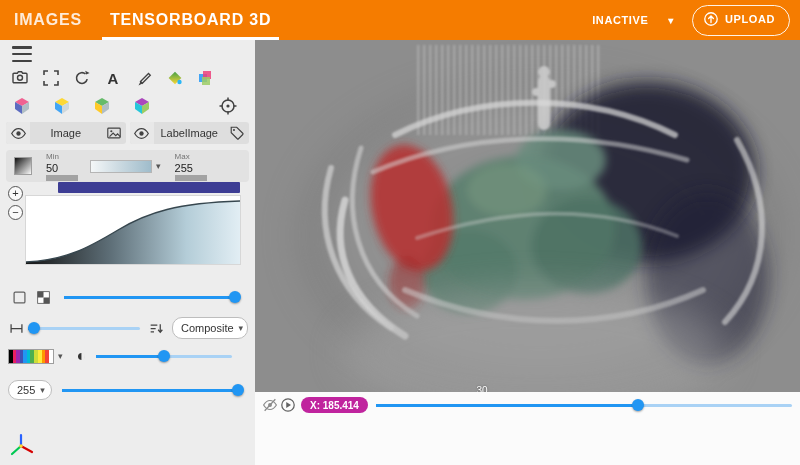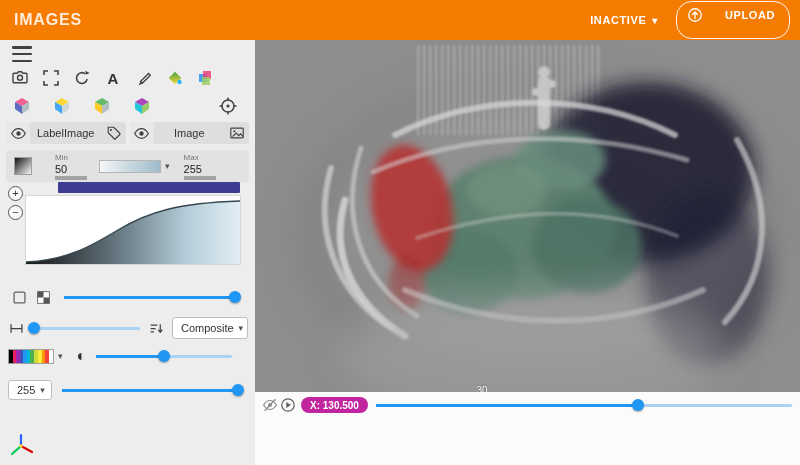--- a/index.html
+++ b/index.html
@@ -6,61 +6,61 @@
   *{box-sizing:border-box;font-family:"Liberation Sans",sans-serif;}
   .app{position:relative;width:800px;height:465px;background:#ededed;overflow:hidden;}
 
   
   .header{position:absolute;top:0;left:0;width:800px;height:40px;background:#f57c00;display:flex;align-items:stretch;color:#fff;}
   .header .title{align-self:center;font-size:16px;font-weight:bold;margin:0 28px 0 16px;letter-spacing:.2px;}
   .tab{display:flex;align-items:center;padding:0 14px;font-size:16px;font-weight:bold;letter-spacing:.8px;color:rgba(255,255,255,.85);cursor:pointer;position:relative;}
   .tab.active{color:#fff;}
   .tab.active::after{content:"";position:absolute;left:6px;right:6px;bottom:0;height:3px;background:#fff;}
   .header .spacer{flex:1;}
-  .status{align-self:center;display:flex;align-items:center;gap:6px;font-size:11px;font-weight:bold;letter-spacing:.6px;margin-right:18px;cursor:pointer;}
+  .status{align-self:center;display:flex;align-items:center;gap:20px;font-size:11px;font-weight:bold;letter-spacing:.6px;margin-right:18px;cursor:pointer;}
   .status .caret{font-size:10px;}
-  .upload-btn{align-self:center;display:flex;align-items:center;gap:22px;border:1.5px solid rgba(255,255,255,.9);border-radius:16px;background:transparent;color:#fff;font-size:11px;font-weight:bold;letter-spacing:.6px;padding:5px 14px 15px 10px;margin-right:10px;cursor:pointer;text-align:center;}
+  .upload-btn{align-self:center;display:flex;align-items:center;gap:6px;border:1.5px solid rgba(255,255,255,.9);border-radius:16px;background:transparent;color:#fff;font-size:11px;font-weight:bold;letter-spacing:.6px;padding:5px 14px 8px 10px;margin-right:10px;cursor:pointer;text-align:center;}
 
   
   .panel{position:absolute;top:40px;left:0;width:255px;height:425px;background:#ededed;}
   .hamburger{position:absolute;left:12px;top:6px;width:20px;height:16px;display:flex;flex-direction:column;justify-content:space-between;cursor:pointer;}
   .hamburger i{display:block;height:2.5px;background:#424242;border-radius:1px;}
 
   .toolbar1{position:absolute;left:8px;top:26px;display:flex;gap:7px;align-items:center;}
   .toolbar2{position:absolute;left:10px;top:54px;width:230px;display:flex;gap:16px;align-items:center;}
   .tool{width:24px;height:24px;display:flex;align-items:center;justify-content:center;cursor:pointer;}
   .tool-a{font-size:15px;font-weight:bold;color:#333;}
   .toolbar2 .push{margin-left:auto;}
 
   .layers{position:absolute;left:6px;top:82px;width:243px;display:flex;gap:4px;}
   .layer-group{flex:1;height:22px;display:flex;align-items:center;background:#dedede;border-radius:3px;overflow:hidden;}
   .layer-group .eye-btn{width:24px;height:22px;display:flex;align-items:center;justify-content:center;background:#e8e8e8;cursor:pointer;flex:none;}
   .layer-group .lname{flex:1;text-align:center;font-size:11px;color:#333;}
   .layer-group .licon{width:24px;display:flex;align-items:center;justify-content:center;flex:none;}
 
   .rangebar{position:absolute;left:6px;top:110px;width:243px;height:32px;background:#e2e2e2;border-radius:4px;display:flex;align-items:center;padding:0 8px;}
   .grad-sq{width:18px;height:18px;border:1px solid #9e9e9e;background:linear-gradient(135deg,#111 0%,#888 50%,#fafafa 100%);flex:none;cursor:pointer;}
-  .minmax{display:flex;flex-direction:column;margin-left:23px;width:32px;}
+  .minmax{display:flex;flex-direction:column;margin-left:14px;width:32px;}
   .minmax .cap{font-size:8px;color:#757575;line-height:9px;}
-  .minmax .val{font-size:11px;color:#222;border-bottom:4px solid #a3a3a3;line-height:14px;cursor:text;}
+  .minmax .val{font-size:11px;color:#222;border-bottom:6px solid #a3a3a3;line-height:14px;cursor:text;}
   .cmap-dd{display:flex;align-items:center;gap:4px;margin-left:12px;cursor:pointer;}
   .cmap-strip{width:62px;height:13px;border:1px solid #b5b5b5;background:linear-gradient(90deg,#f4f7f8 0%,#cddbe2 45%,#9fbccb 100%);}
   .caret-dark{font-size:9px;color:#555;}
 
   .hist-btn{position:absolute;left:8px;width:15px;height:15px;border:1.4px solid #555;border-radius:50%;background:#fafafa;display:flex;align-items:center;justify-content:center;font-size:11px;line-height:11px;color:#333;cursor:pointer;}
   .hist-bar{position:absolute;left:58px;top:142px;width:182px;height:11px;background:#3d3d94;border-radius:1px;cursor:pointer;}
   .hist{position:absolute;left:26px;top:156px;width:214px;height:68px;background:#fff;box-shadow:0 0 0 1px #d7d7d7;cursor:crosshair;}
 
   .prow{position:absolute;display:flex;align-items:center;}
   .slider{position:relative;height:14px;flex:none;cursor:pointer;}
   .slider::before{content:"";position:absolute;left:0;right:0;top:6px;height:2.5px;background:#a9d2f5;border-radius:2px;}
   .slider .fill{position:absolute;left:0;top:6px;height:2.5px;width:var(--pct,0%);background:#2196f3;}
   .slider .thumb{position:absolute;top:1px;left:var(--pct,0%);transform:translateX(-50%);width:12px;height:12px;border-radius:50%;background:#2196f3;box-shadow:0 1px 2px rgba(0,0,0,.35);}
 
-  .dd-btn{height:22px;background:#fff;border:1px solid #bdbdbd;border-radius:3px;display:flex;align-items:center;gap:5px;padding:0 8px;font-size:11px;color:#333;cursor:pointer;}
+  .dd-btn{height:22px;background:#fff;border:1px solid #bdbdbd;border-radius:10px;display:flex;align-items:center;gap:5px;padding:0 8px;font-size:11px;color:#333;cursor:pointer;}
   .palette{width:46px;height:15px;border:1px solid #9e9e9e;cursor:pointer;background:linear-gradient(90deg,#000 0 8%,#e91e63 8% 16%,#9c27b0 16% 24%,#3f51b5 24% 32%,#2196f3 32% 40%,#00bcd4 40% 48%,#4caf50 48% 57%,#cddc39 57% 66%,#ffeb3b 66% 74%,#ff9800 74% 82%,#f44336 82% 90%,#fff 90% 100%);}
   .contrast{font-size:16px;color:#333;line-height:16px;cursor:pointer;}
 
   .axes-gizmo{position:absolute;left:8px;top:392px;width:28px;height:28px;cursor:pointer;}
 
   
   .viewport{position:absolute;left:255px;top:40px;width:545px;height:352px;background:#8d8d8d;overflow:hidden;cursor:grab;}
   .scalebar{position:absolute;left:198px;top:345px;width:58px;text-align:center;}
   .scalebar .lbl{color:#fff;font-size:10px;text-shadow:0 0 2px rgba(0,0,0,.5);}
   .scalebar .bar{height:2.5px;background:#fff;margin-top:2px;border-radius:1px;}
@@ -72,20 +72,21 @@
   .badge{min-width:64px;text-align:center;background:#c0249e;color:#fff;font-size:10px;font-weight:bold;border-radius:9px;padding:2.5px 9px;margin:0 8px 0 4px;flex:none;}
   .axis-row .slider{flex:1;margin-right:8px;}
 </style>
 </head>
 <body>
 
 <div class="app">
 
   <div class="header">
     <div class="tab">IMAGES</div>
+    <div class="tab active">TENSORBOARD 3D</div>
     <div class="spacer"></div>
     <div class="status">
       <span>INACTIVE</span>
       <span class="caret">▾</span>
     </div>
     <button class="upload-btn">
       <span style="display:flex;">
         <svg width="16" height="16" viewBox="0 0 18 18">
             <circle cx="9" cy="9" r="7" fill="none" stroke="#fff" stroke-width="1.5"></circle>
             <path d="M9 13V6 M6.3 8.4 L9 5.7 L11.7 8.4" fill="none" stroke="#fff" stroke-width="1.5" stroke-linecap="round"></path>
@@ -190,41 +191,41 @@
     </div>
 
     <div class="layers">
       <div class="layer-group">
         <div class="eye-btn">
           <svg width="17" height="17" viewBox="0 0 18 18">
               <path d="M1.8 9C3.8 5.6 6.2 3.9 9 3.9s5.2 1.7 7.2 5.1C14.2 12.4 11.8 14.1 9 14.1S3.8 12.4 1.8 9z" fill="none" stroke="#424242" stroke-width="1.3"></path>
               <circle cx="9" cy="9" r="2.3" fill="#424242"></circle>
             </svg>
         </div>
-        <div class="lname">LabelImage</div>
+        <div class="lname">Image</div>
         <div class="licon">
           <svg width="16" height="16" viewBox="0 0 18 18">
-              <path d="M2.5 2.5h6.2l6.8 6.8a1 1 0 0 1 0 1.4l-4.8 4.8a1 1 0 0 1-1.4 0L2.5 8.7z" fill="none" stroke="#424242" stroke-width="1.3"></path>
-              <circle cx="5.6" cy="5.6" r="1.2" fill="#424242"></circle>
+              <rect x="2" y="3.5" width="14" height="11" rx="1" fill="none" stroke="#424242" stroke-width="1.3"></rect>
+              <circle cx="6" cy="7" r="1.2" fill="#424242"></circle>
+              <path d="M4 13l4-4 3 3 2-2 3 3" fill="none" stroke="#424242" stroke-width="1.3"></path>
             </svg>
         </div>
       </div>
       <div class="layer-group">
         <div class="eye-btn">
           <svg width="17" height="17" viewBox="0 0 18 18">
               <path d="M1.8 9C3.8 5.6 6.2 3.9 9 3.9s5.2 1.7 7.2 5.1C14.2 12.4 11.8 14.1 9 14.1S3.8 12.4 1.8 9z" fill="none" stroke="#424242" stroke-width="1.3"></path>
               <circle cx="9" cy="9" r="2.3" fill="#424242"></circle>
             </svg>
         </div>
-        <div class="lname">Image</div>
+        <div class="lname">LabelImage</div>
         <div class="licon">
           <svg width="16" height="16" viewBox="0 0 18 18">
-              <rect x="2" y="3.5" width="14" height="11" rx="1" fill="none" stroke="#424242" stroke-width="1.3"></rect>
-              <circle cx="6" cy="7" r="1.2" fill="#424242"></circle>
-              <path d="M4 13l4-4 3 3 2-2 3 3" fill="none" stroke="#424242" stroke-width="1.3"></path>
+              <path d="M2.5 2.5h6.2l6.8 6.8a1 1 0 0 1 0 1.4l-4.8 4.8a1 1 0 0 1-1.4 0L2.5 8.7z" fill="none" stroke="#424242" stroke-width="1.3"></path>
+              <circle cx="5.6" cy="5.6" r="1.2" fill="#424242"></circle>
             </svg>
         </div>
       </div>
     </div>
 
     <div class="rangebar">
       <div class="grad-sq"></div>
       <div class="minmax">
         <span class="cap">Min</span>
         <span class="val">50</span>
@@ -415,21 +416,21 @@
             <circle cx="9" cy="9" r="2.2" fill="#8a8a8a"></circle>
             <path d="M3 15.5 15 2.5" stroke="#8a8a8a" stroke-width="1.4"></path>
           </svg>
       </span>
       <span class="ico">
         <svg width="16" height="16" viewBox="0 0 18 18">
             <circle cx="9" cy="9" r="7" fill="none" stroke="#616161" stroke-width="1.4"></circle>
             <polygon points="7,5.6 12.4,9 7,12.4" fill="#616161"></polygon>
           </svg>
       </span>
-      <span class="badge">X: 130.500</span>
+      <span class="badge">X: 185.414</span>
       <div class="slider" style="--pct: 63%;">
           <div class="fill"></div>
           <div class="thumb"></div>
         </div>
     </div>
 
 
 
   </div>
 </div>

